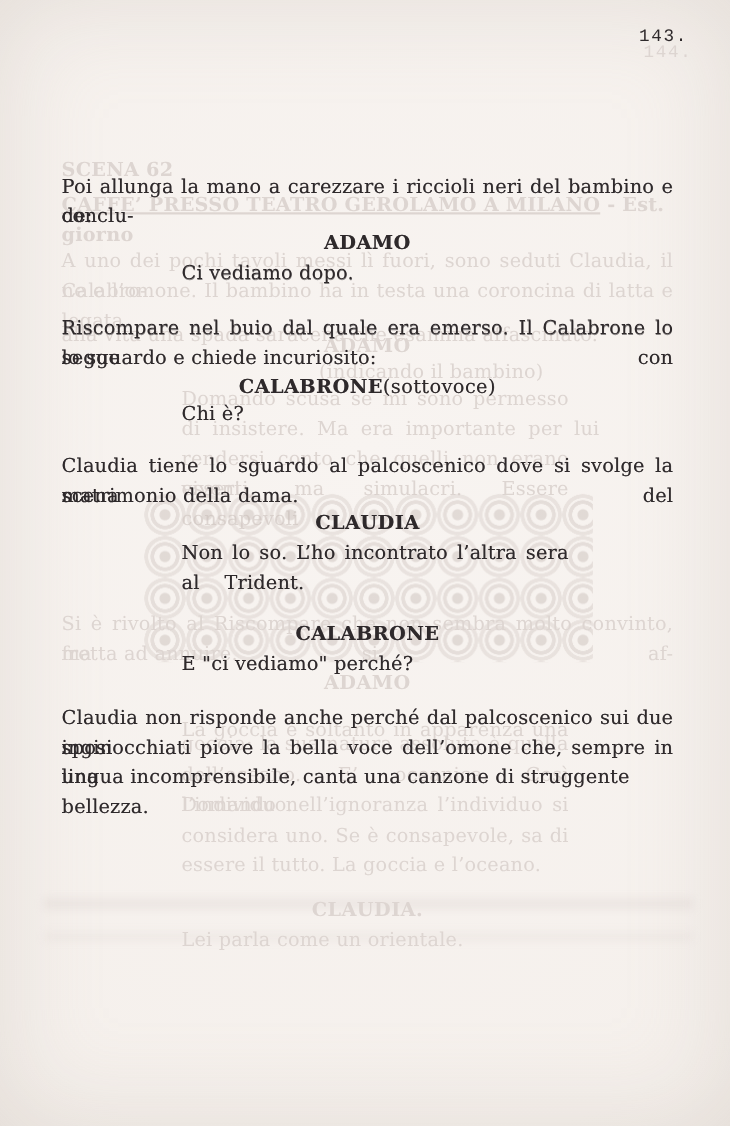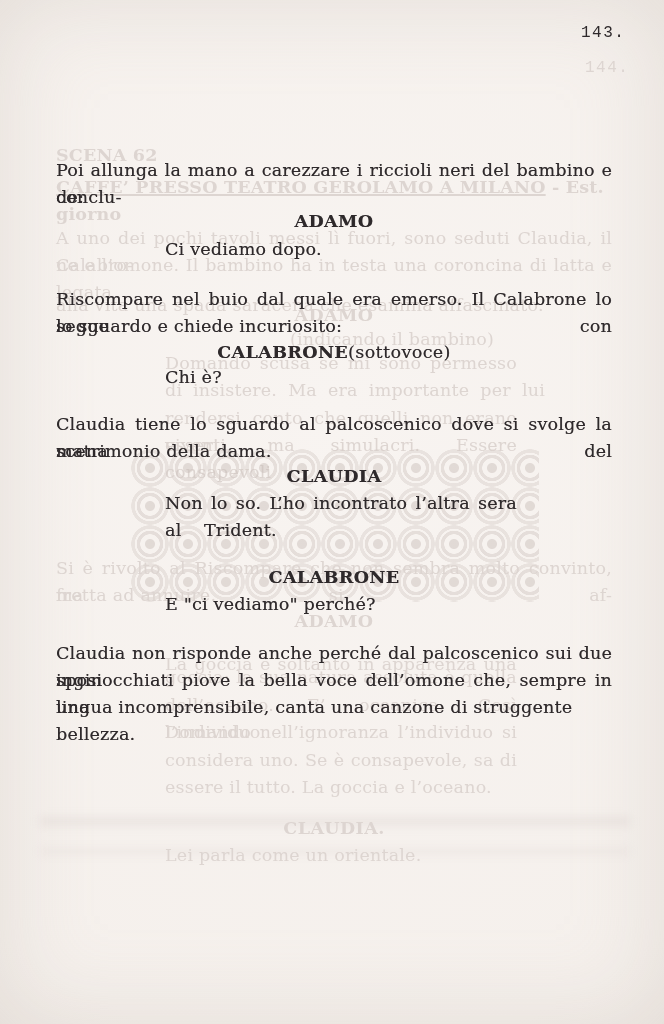--- a/index.html
+++ b/index.html
@@ -56,21 +56,21 @@
     background:rgba(212,202,198,0.30);
     filter:blur(4px);
   }
 </style>
 </head>
 <body>
 
 <div class="page">
 
   <div>
-    <div class="pagenum ghost" style="top:39px;left:585px;margin-top:20px;">144.</div>
+    <div class="pagenum ghost" style="top:39px;left:585px;">144.</div>
 
     <div class="ln ghost gbold" style="top:142px;">SCENA 62</div>
     <div class="ln ghost gbold" style="top:174px;"><span class="gunder">CAFFE’ PRESSO TEATRO GEROLAMO A MILANO</span><span> - Est. giorno</span></div>
 
     <div class="ln ghost jl" style="top:225px;">A uno dei pochi tavoli messi lì fuori, sono seduti Claudia, il Calabro-</div>
     <div class="ln ghost jl" style="top:252px;">ne e l’omone. Il bambino ha in testa una coroncina di latta e legata</div>
     <div class="ln ghost" style="top:292px;">alla vita una spada saracena che esamina affascinato.</div>
 
     <div class="ln ghost cue" style="top:302px;">ADAMO</div>
     <div class="ln ghost gparen" style="top:326px;">(indicando il bambino)</div>

